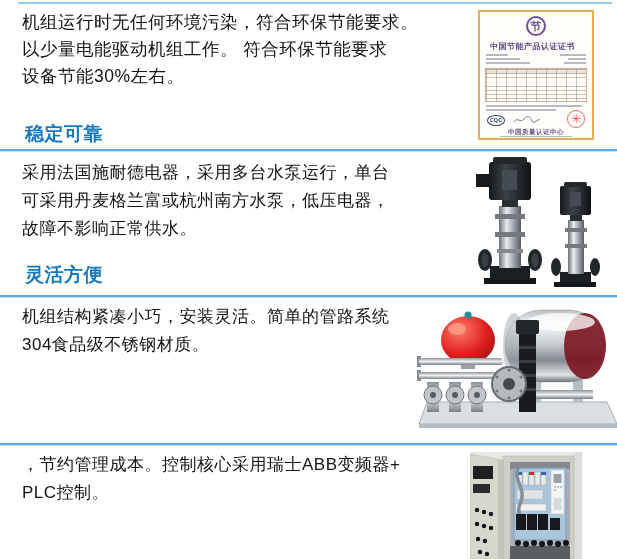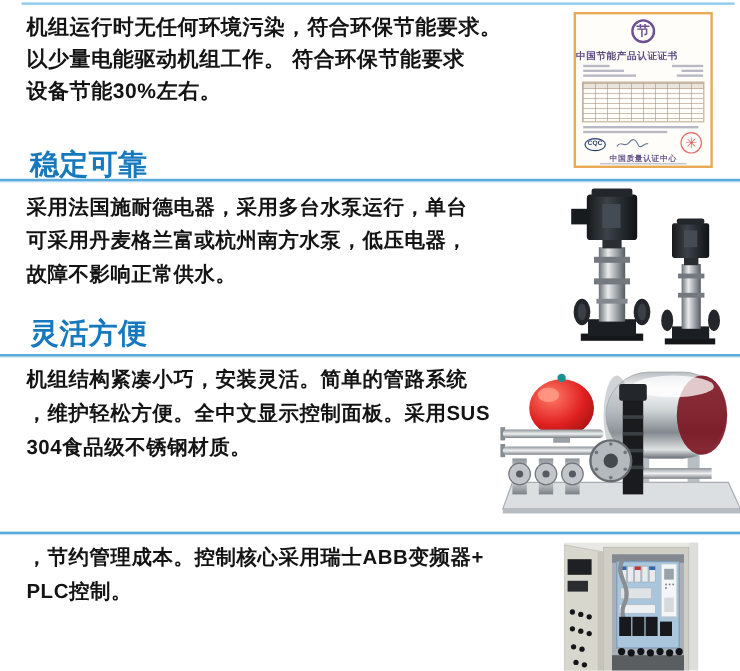--- a/index.html
+++ b/index.html
@@ -7,45 +7,45 @@
   body{
     width:617px;height:559px;overflow:hidden;
     font-family:"Liberation Sans","DejaVu Sans",sans-serif;
     color:var(--text-color,#141414);
   }
   .page{position:relative;width:617px;height:559px;background:var(--bg,#fff);overflow:hidden}
 
   .top-rule{position:absolute;left:18px;top:2px;width:594px;height:2px;
     background:var(--top-rule-color,#8fcdee)}
 
-  .tline{font-size:17.5px;line-height:27px;font-weight:700;letter-spacing:.5px;white-space:pre}
+  .tline{font-size:17.5px;line-height:27px;font-weight:400;letter-spacing:.5px;white-space:pre}
   .intro{position:absolute;left:22px;top:9px;width:450px}
 
-  .hd{position:absolute;left:25px;font-size:24px;font-weight:700;
+  .hd{position:absolute;left:25px;font-size:19px;font-weight:700;
     color:var(--heading-color,#1679be);letter-spacing:.5px;white-space:pre}
   .hd1{top:121px}.hd2{top:262px}.hd3{top:415px}
 
   .rule{position:absolute;left:0;width:617px;height:2px;
     background:var(--rule-color,#5aabdd);box-shadow:0 1px 0 rgba(90,171,221,.35)}
   .r1{top:149px}.r2{top:295px}.r3{top:443px}
 
   .para{position:absolute;left:22px;width:410px}
   .para .tline{line-height:28px;font-size:17px}
   .p1{top:159px}.p2{top:303px}.p3{top:451px}
 
   .fig{position:absolute;background:#fff}
   .fig svg{display:block}
 
   
   .cert{left:478px;top:10px;width:116px;height:130px;
     border:2px solid var(--cert-border,#e9aa55);background:#fffdfa}
   .cert .emblem{position:absolute;left:50%;top:4px;transform:translateX(-50%);
     width:20px;height:20px;border:2px solid #6d4f93;border-radius:50%;
     color:#6d4f93;font-size:11px;line-height:16px;text-align:center;font-weight:700}
-  .cert .ctitle{position:absolute;top:29px;left:0;right:17px;text-align:left;
+  .cert .ctitle{position:absolute;top:29px;left:0;right:17px;text-align:right;
     font-size:8px;font-weight:700;color:#5c4a82;letter-spacing:.5px;white-space:nowrap}
   .cert .bar{position:absolute;height:2px;background:#b9b9c6}
   .cert .b1{left:6px;top:42px;width:22px}
   .cert .b2{left:6px;top:46px;width:34px}
   .cert .b3{left:6px;top:50px;width:44px}
   .cert .b4{right:6px;top:42px;width:26px}
   .cert .b5{right:6px;top:46px;width:18px}
   .cert .b6{right:6px;top:50px;width:22px}
   .cert .ctable{position:absolute;left:5px;right:5px;top:56px;height:34px;
     border:1px solid #cbb39b;
@@ -159,21 +159,20 @@
         <rect x="126" y="28" width="23" height="5" rx="2" fill="#23272c"></rect>
         <rect x="132" y="38" width="11" height="14" fill="#454b52"></rect>
       </g>
     </svg>
   </figure>
 
   <h2 class="hd hd2">灵活方便</h2>
   <div class="rule r2"></div>
   <div class="para p2">
     <div class="tline">机组结构紧凑小巧，安装灵活。简单的管路系统</div>
-    <div class="tline">，维护轻松方便。全中文显示控制面板。采用SUS</div>
     <div class="tline">304食品级不锈钢材质。</div>
   </div>
 
   <figure class="fig booster">
     <svg viewBox="0 0 204 128" width="204" height="128">
       <defs>
         <linearGradient id="tnk" x1="0" y1="0" x2="0" y2="1">
           <stop offset="0" stop-color="#b9bec2"></stop>
             <stop offset="0.2" stop-color="#f8f9fa"></stop>
           <stop offset="0.45" stop-color="#cdd2d5"></stop>

